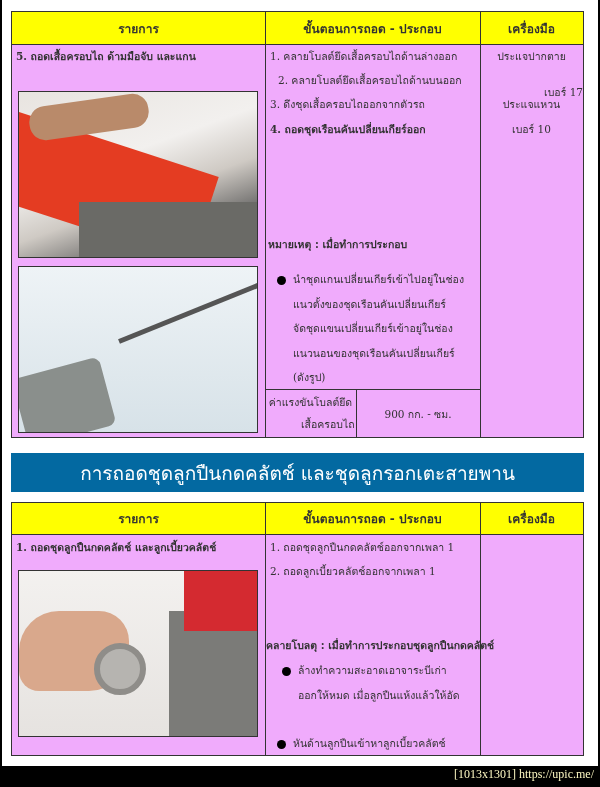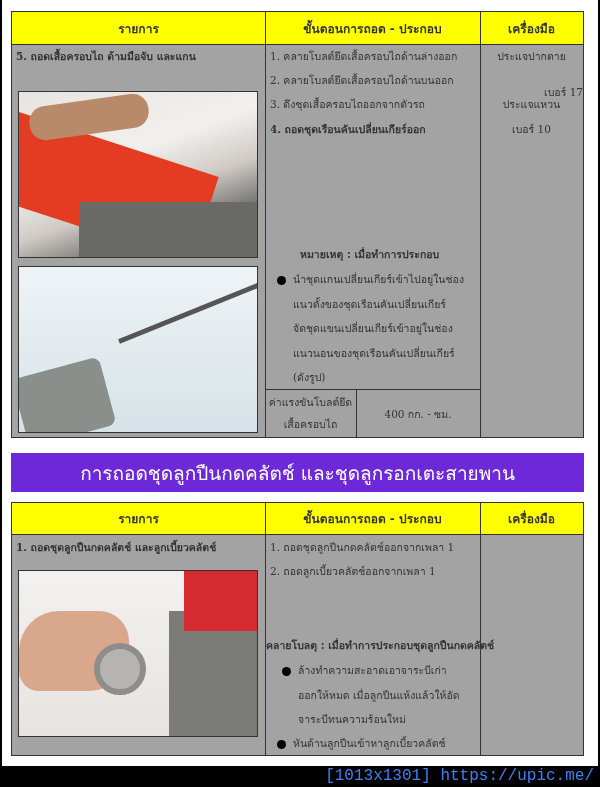--- a/index.html
+++ b/index.html
@@ -1,34 +1,34 @@
 <!DOCTYPE html>
 <html><head>
 <meta charset="utf-8">
 <style>
   html, body { margin: 0; padding: 0; }
   body {
     width: 600px; height: 787px; background: #000; position: relative; overflow: hidden;
     font-family: "DejaVu Serif", "Liberation Serif", serif; color: #222;
   }
   .page { position: absolute; left: 2px; top: 0; width: 596px; height: 766px; background: #fff; }
-  .tbl { position: absolute; left: 11px; width: 573px; border: 1.5px solid #333; box-sizing: border-box; background: #a3a3a3; }
+  .tbl { position: absolute; left: 11px; width: 573px; border: 1.5px solid #333; box-sizing: border-box; background: #f0abfc; }
   .hdr { position: absolute; left: 0; right: 0; top: 0; background: #ffff00; border-bottom: 1.5px solid #333; }
   .hdr .c { position: absolute; top: 0; bottom: 0; display: flex; align-items: center; justify-content: center;
             font-size: 12px; font-weight: bold; color: #333; }
   .vline { position: absolute; top: 0; bottom: 0; border-left: 1.5px solid #333; }
   .txt { position: absolute; font-size: 10.5px; line-height: 24.5px; white-space: nowrap; color: #333; }
   .bold { font-weight: bold; }
   .photo { position: absolute; border: 1.5px solid #333; box-sizing: border-box; overflow: hidden; }
-  .banner { position: absolute; left: 11px; width: 573px; top: 453px; height: 39px; background: #6d28d9;
+  .banner { position: absolute; left: 11px; width: 573px; top: 453px; height: 39px; background: #0369a1;
             color: #fff; font-size: 19px; display: flex; align-items: center; justify-content: center;
             font-family: "DejaVu Sans", sans-serif; }
   .bullet { display: inline-block; width: 9px; height: 9px; border-radius: 50%; background: #000; margin-right: 7px; vertical-align: middle; }
-  .watermark { position: absolute; right: 6px; top: 767px; color: #3b82f6; font-size: 16px;
-               font-family: Liberation Mono, monospace; }
+  .watermark { position: absolute; right: 6px; top: 767px; color: #fef9c3; font-size: 12px;
+               font-family: Liberation Serif, serif; }
   .torque { position: absolute; border-top: 1.5px solid #333; }
 </style>
 </head>
 <body>
 
 <div class="page"></div>
 
 <div class="tbl" style="top:11px;height:427px;">
   <div class="hdr" style="height:32px;">
     <div class="c" style="left:0;width:253px;">รายการ</div>
@@ -44,38 +44,38 @@
     <div style="position:absolute;left:0;top:20px;width:210px;height:90px;background:#e43c22;transform:rotate(18deg);transform-origin:left top;"></div>
     <div style="position:absolute;left:60px;top:110px;width:180px;height:57px;background:#6a6a66;"></div>
     <div style="position:absolute;left:10px;top:8px;width:120px;height:34px;background:#b98a6a;border-radius:16px;transform:rotate(-8deg);"></div>
   </div>
   <div class="photo" style="left:6px;top:254px;width:240px;height:167px;background:linear-gradient(180deg,#eef3f6,#d7e2e8);">
     <div style="position:absolute;left:100px;top:72px;width:150px;height:5px;background:#555;transform:rotate(-22deg);transform-origin:left center;"></div>
     <div style="position:absolute;left:0;top:100px;width:90px;height:70px;background:#8a8f8c;border-radius:8px;transform:rotate(-15deg);"></div>
   </div>
 
   <div class="txt" style="left:258px;top:32px;">1. คลายโบลต์ยึดเสื้อครอบไถด้านล่างออก</div>
-  <div class="txt" style="left:258px;top:56px;">2. คลายโบลต์ยึดเสื้อครอบไถด้านบนออก</div>
+  <div class="txt" style="left:266px;top:56px;">2. คลายโบลต์ยึดเสื้อครอบไถด้านบนออก</div>
   <div class="txt" style="left:258px;top:80px;">3. ดึงชุดเสื้อครอบไถออกจากตัวรถ</div>
   <div class="txt" style="left:258px;top:105px;font-weight:bold;">4. ถอดชุดเรือนคันเปลี่ยนเกียร์ออก</div>
 
-  <div class="txt bold" style="left:256px;top:230px;margin-left:32px;">หมายเหตุ : เมื่อทำการประกอบ</div>
+  <div class="txt bold" style="left:256px;top:220px;">หมายเหตุ : เมื่อทำการประกอบ</div>
   <div class="txt" style="left:265px;top:255px;">
     <span class="bullet"></span><span>นำชุดแกนเปลี่ยนเกียร์เข้าไปอยู่ในช่อง</span>
   </div>
   <div class="txt" style="left:281px;top:280px;">แนวตั้งของชุดเรือนคันเปลี่ยนเกียร์</div>
   <div class="txt" style="left:281px;top:304px;">จัดชุดแขนเปลี่ยนเกียร์เข้าอยู่ในช่อง</div>
   <div class="txt" style="left:281px;top:329px;">แนวนอนของชุดเรือนคันเปลี่ยนเกียร์</div>
   <div class="txt" style="left:281px;top:353px;">(ดังรูป)</div>
 
   <div class="torque" style="left:253px;width:215px;top:377px;height:48px;">
     <div class="vline" style="left:91px;"></div>
     <div class="txt" style="left:0;width:91px;text-align:center;top:0;">ค่าแรงขันโบลต์ยึด</div>
-    <div class="txt" style="left:0;width:91px;text-align:center;top:22px;">เสื้อครอบไถ</div>
-    <div class="txt" style="left:91px;width:124px;text-align:center;top:12px;">400 กก. - ซม.</div>
+    <div class="txt" style="left:0;width:91px;text-align:left;top:22px;padding-left:36px;">เสื้อครอบไถ</div>
+    <div class="txt" style="left:91px;width:124px;text-align:center;top:12px;">900 กก. - ซม.</div>
   </div>
 
   <div class="txt" style="left:468px;width:103px;text-align:center;top:32px;">ประแจปากตาย</div>
   <div class="txt" style="left:468px;width:103px;text-align:right;top:68px;">เบอร์ 17</div>
   <div class="txt" style="left:468px;width:103px;text-align:center;top:80px;">ประแจแหวน</div>
   <div class="txt" style="left:468px;width:103px;text-align:center;top:105px;">เบอร์ 10</div>
 </div>
 
 <div class="banner">การถอดชุดลูกปืนกดคลัตช์ และชุดลูกรอกเตะสายพาน</div>
 
@@ -98,19 +98,18 @@
   </div>
 
   <div class="txt" style="left:258px;top:32px;">1. ถอดชุดลูกปืนกดคลัตช์ออกจากเพลา 1</div>
   <div class="txt" style="left:258px;top:56px;">2. ถอดลูกเบี้ยวคลัตช์ออกจากเพลา 1</div>
 
   <div class="txt bold" style="left:254px;top:130px;">คลายโบลตุ : เมื่อทำการประกอบชุดลูกปืนกดคลัตช์</div>
   <div class="txt" style="left:270px;top:155px;">
     <span class="bullet"></span><span>ล้างทำความสะอาดเอาจาระบีเก่า</span>
   </div>
   <div class="txt" style="left:286px;top:180px;">ออกให้หมด เมื่อลูกปืนแห้งแล้วให้อัด</div>
-  <div class="txt" style="left:286px;top:204px;">จาระบีทนความร้อนใหม่</div>
   <div class="txt" style="left:265px;top:228px;">
     <span class="bullet"></span><span>หันด้านลูกปืนเข้าหาลูกเบี้ยวคลัตช์</span>
   </div>
 </div>
 
 <div class="watermark">[1013x1301] https://upic.me/</div>
 
 </body></html>

